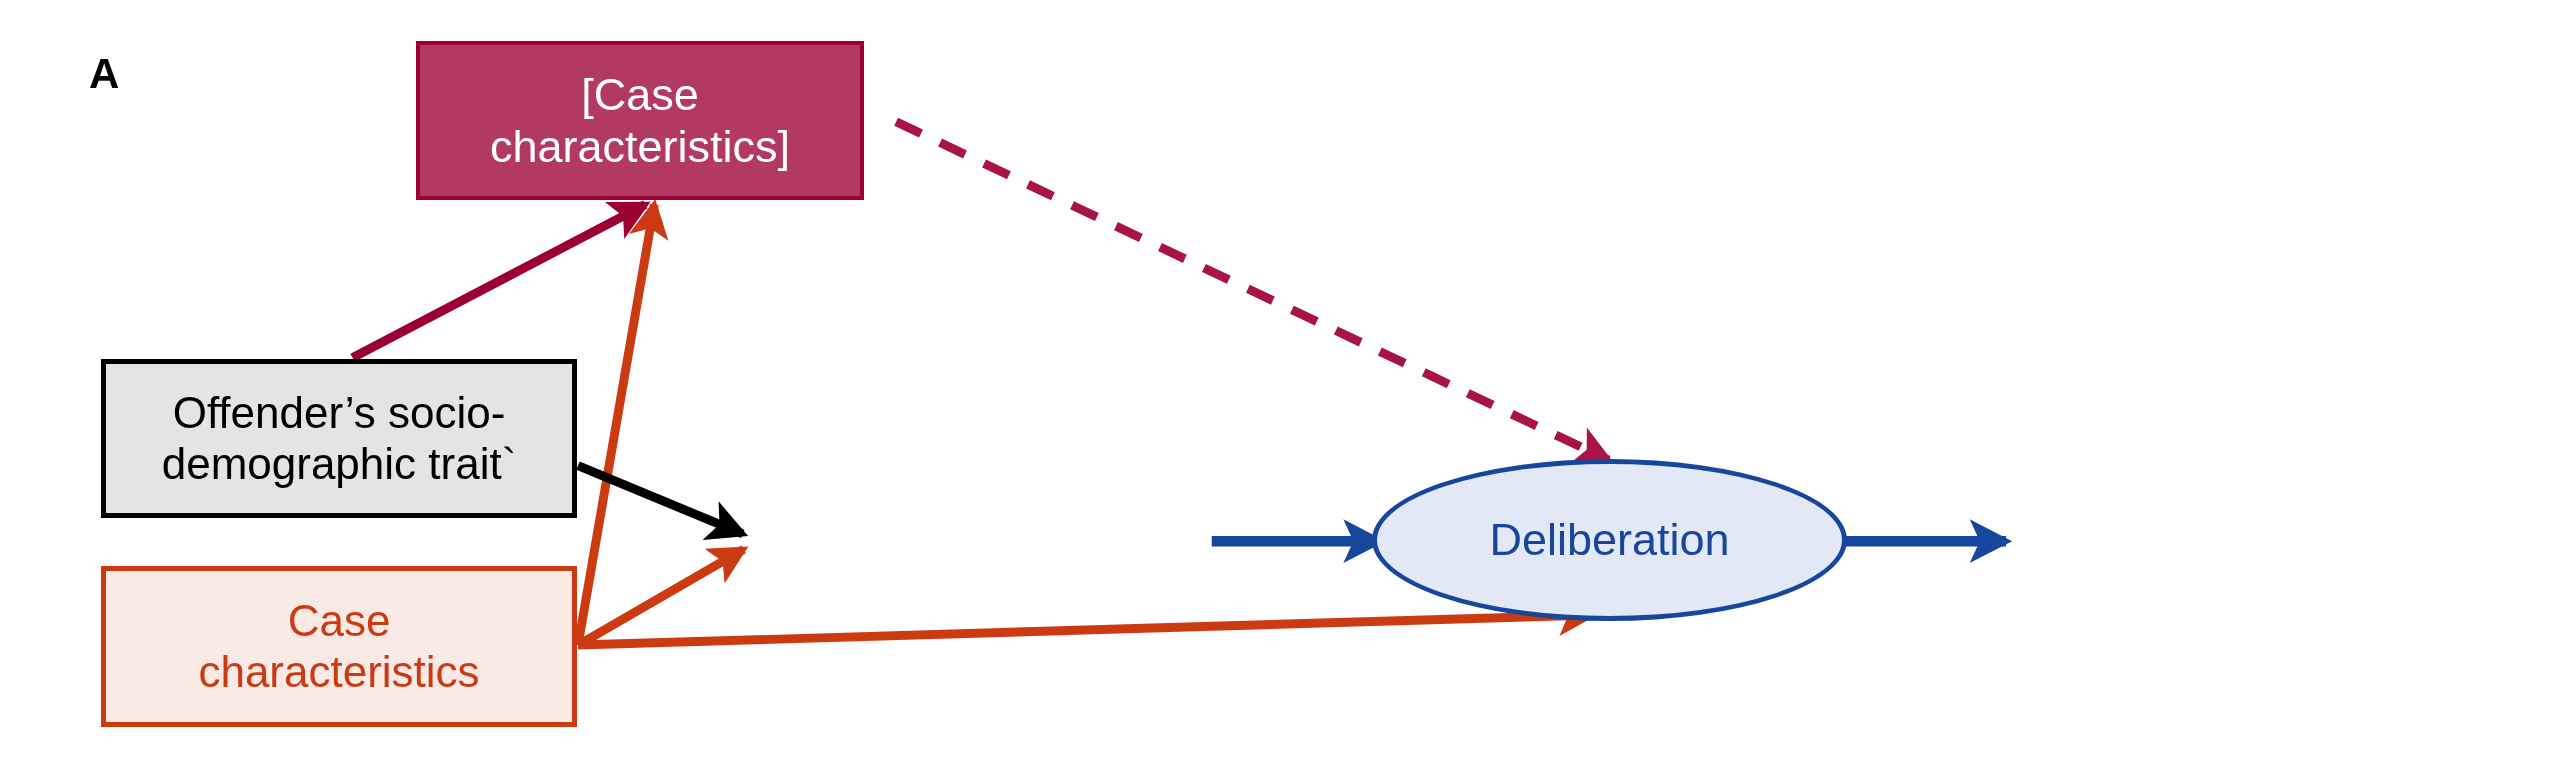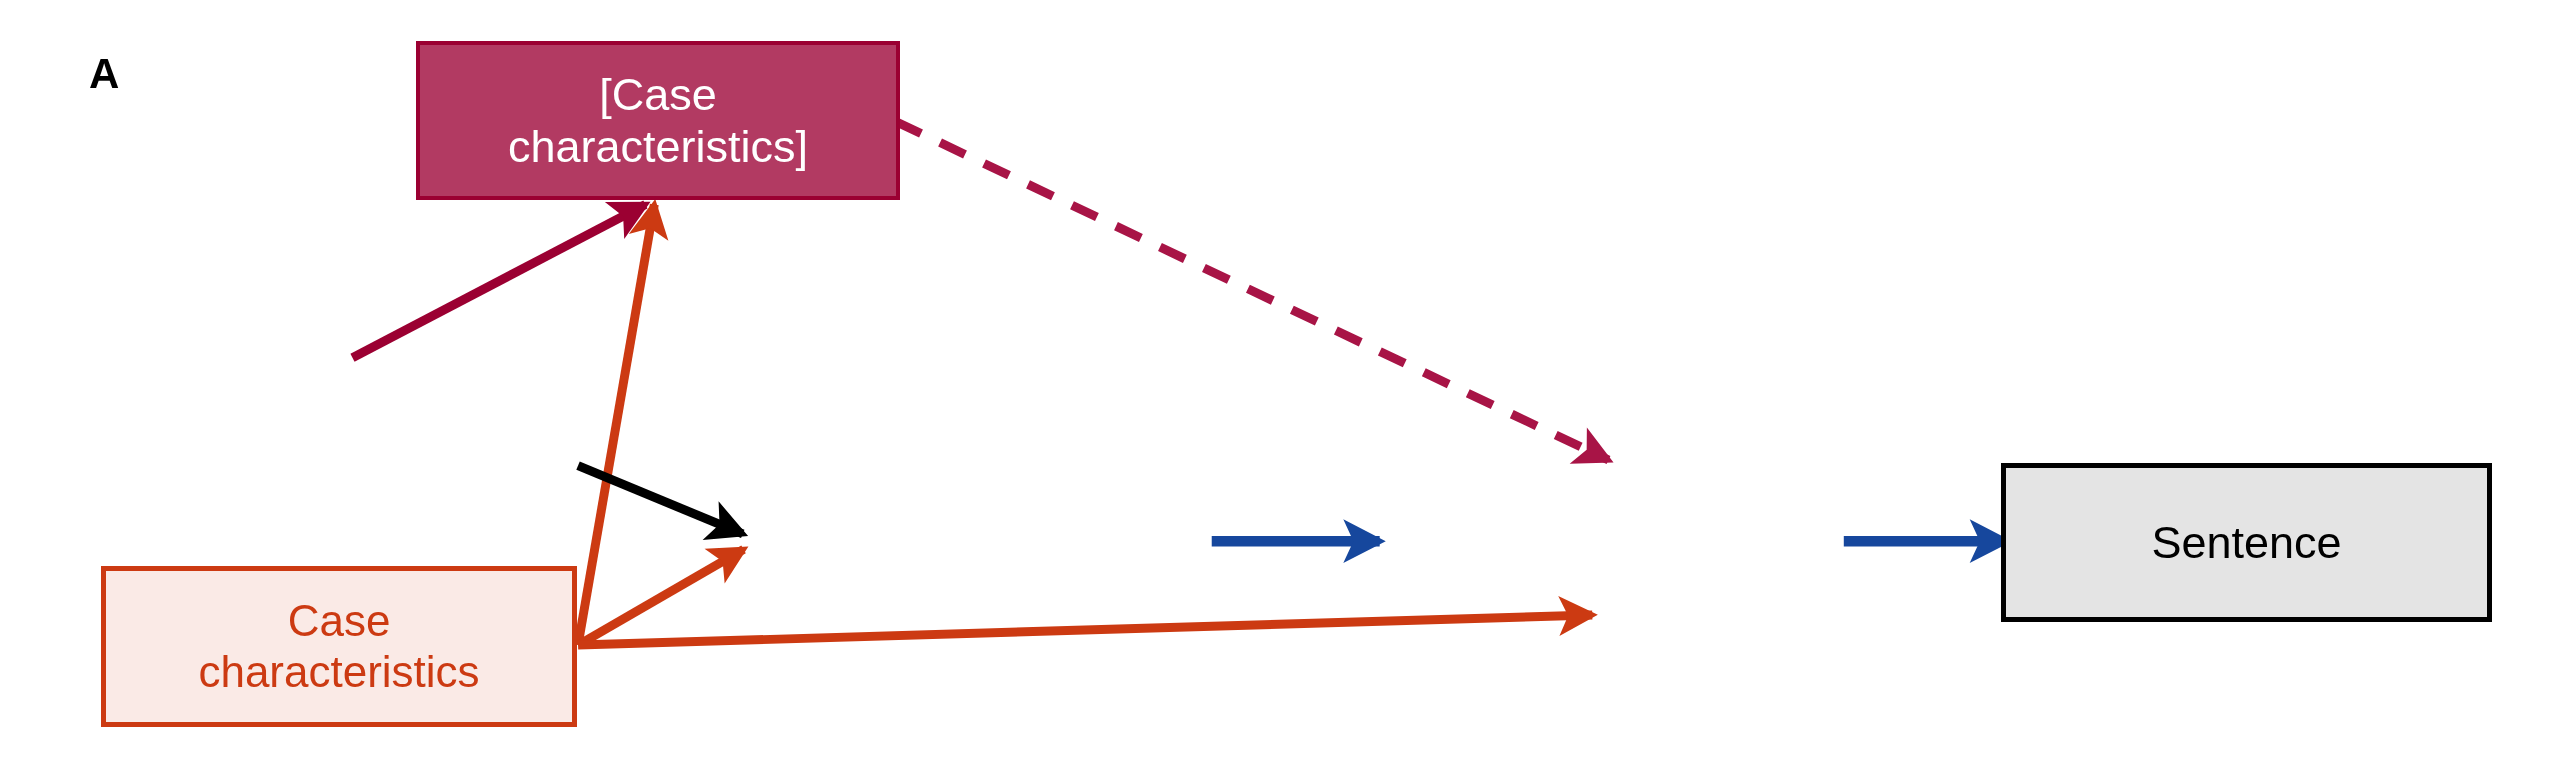--- a/index.html
+++ b/index.html
@@ -47,21 +47,21 @@
     font-size: 42px;
     font-weight: bold;
     color: #000000;
     letter-spacing: 0.4px;
   }
 
   
   #node-case {
     left: 416px;
     top: 41px;
-    width: 484px;
+    width: 448px;
     height: 159px;
     background: #B23A62;
     border: 4.9px solid #9B0032;
     color: #ffffff;
     font-size: 45px;
   }
 
   
   #node-offender {
     left: 101px;
@@ -165,26 +165,30 @@
     <line x1="2272" y1="667" x2="2472" y2="667" stroke="#16479D" stroke-width="13" marker-end="url(#ah-blue)"></line>
   </svg>
 
   <div id="panel-label">A</div>
 
   <div class="node" id="node-case">
     <span class="node-text">[Case
 characteristics]</span>
   </div>
 
+  <div class="node" id="node-offender">
+    <span class="node-text">Offender’s socio-
+demographic trait`</span>
+  </div>
 
   <div class="node" id="node-court">
     <span class="node-text">Case
 characteristics</span>
   </div>
 
 
+  <div class="node" id="node-deliberation">
+    <span class="node-text">Deliberation</span>
+  </div>
 
-  <div class="node" id="node-sentence">
-    <span class="node-text">Sentence</span>
-  </div>
 
 </div>
 
 
 </body></html>

